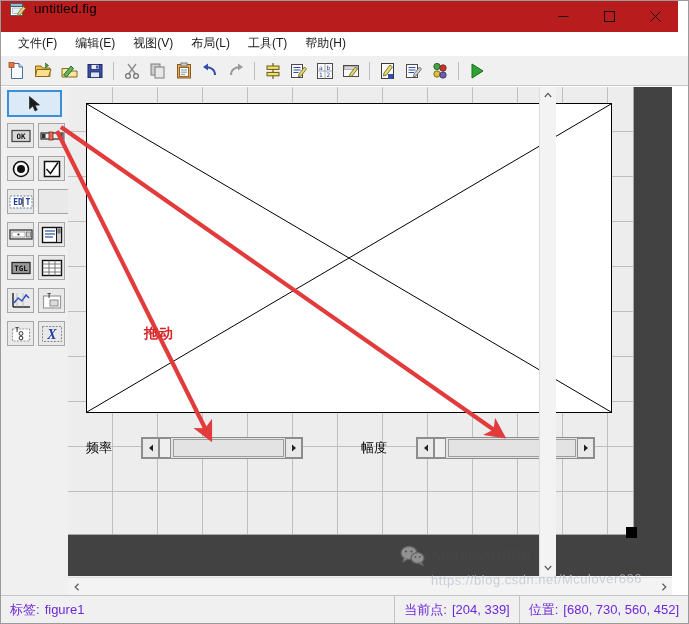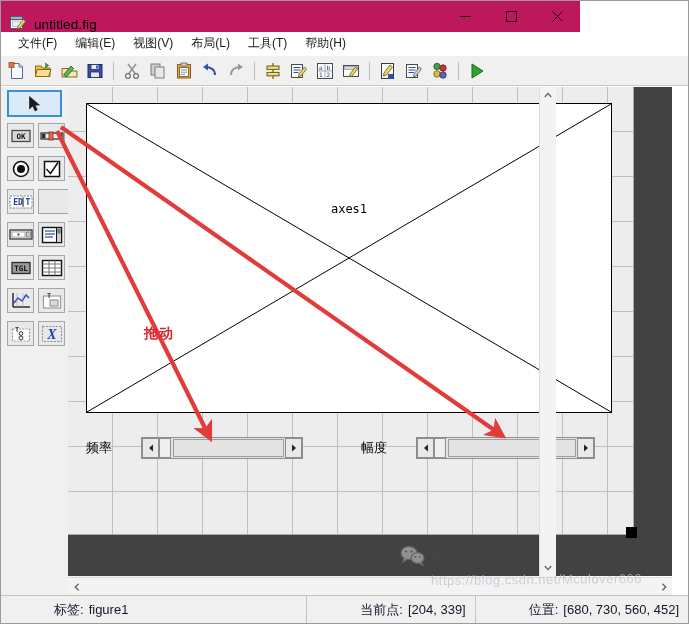--- a/index.html
+++ b/index.html
@@ -18,24 +18,24 @@
     background: #ffffff;
     overflow: hidden;
     box-sizing: border-box;
     border: 1px solid #9b9b9b;
   }
 
   
   .titlebar {
     position: absolute;
     left: 0; top: 0;
-    width: 579px; height: 31px;
-    background: #be185d;
-    display: flex;
-    align-items: flex-end;
+    width: 677px; height: 31px;
+    background: #b91c1c;
+    display: flex;
+    align-items: flex-start;
   }
   .title-icon {
     width: 18px; height: 18px;
     margin-left: 8px; margin-right: 7px;
     position: relative;
   }
   .title-text {
     font-size: 13.5px;
     color: #000000;
     letter-spacing: 0.1px;
@@ -308,25 +308,24 @@
     background: #f0f0f0;
     border-top: 1px solid #c4c4c4;
     display: flex;
     align-items: stretch;
     box-sizing: border-box;
   }
   .status-cell {
     display: flex;
     align-items: center;
     font-size: 13px;
-    color: #0f172a;
+    color: #6d28d9;
     padding: 0 9px;
     border-right: 1px solid #c4c4c4;
     white-space: nowrap;
-    margin-left: 44px;
   }
   .status-cell.grow { flex: 1; }
   .status-key { margin-right: 5px; }
 </style>
 </head>
 <body>
 
 <div id="app">
 
   <div class="titlebar">
@@ -655,21 +654,20 @@
     </div>
 
     <div class="canvas-scroll">
       <div class="grid-surface">
 
         <div class="axes-box">
           <svg width="100%" height="100%" viewBox="0 0 526 310" preserveAspectRatio="none" style="position:absolute;left:0;top:0;">
             <line x1="0" y1="0" x2="526" y2="310" stroke="#000" stroke-width="1" vector-effect="non-scaling-stroke"></line>
             <line x1="526" y1="0" x2="0" y2="310" stroke="#000" stroke-width="1" vector-effect="non-scaling-stroke"></line>
           </svg>
-          <div class="axes-label">axes1</div>
         </div>
 
         <div class="slider-wrap" style="left:18px;top:350px;">
           <div class="slider-label">频率</div>
           <div class="slider" style="width:162px;">
             <div class="sl-arrow">
               <svg width="6" height="8" viewBox="0 0 6 8">
                   <path d="M5 0.5 L1 4 L5 7.5 Z" fill="#222"></path>
                 </svg>
             </div>

